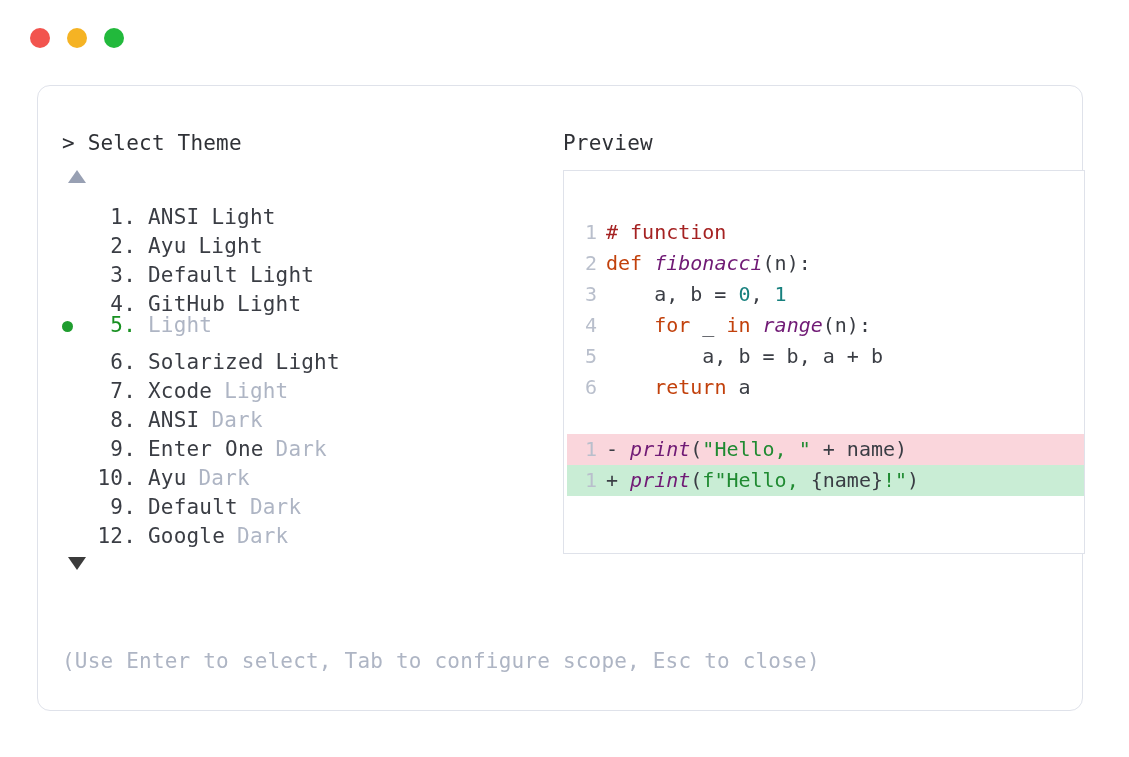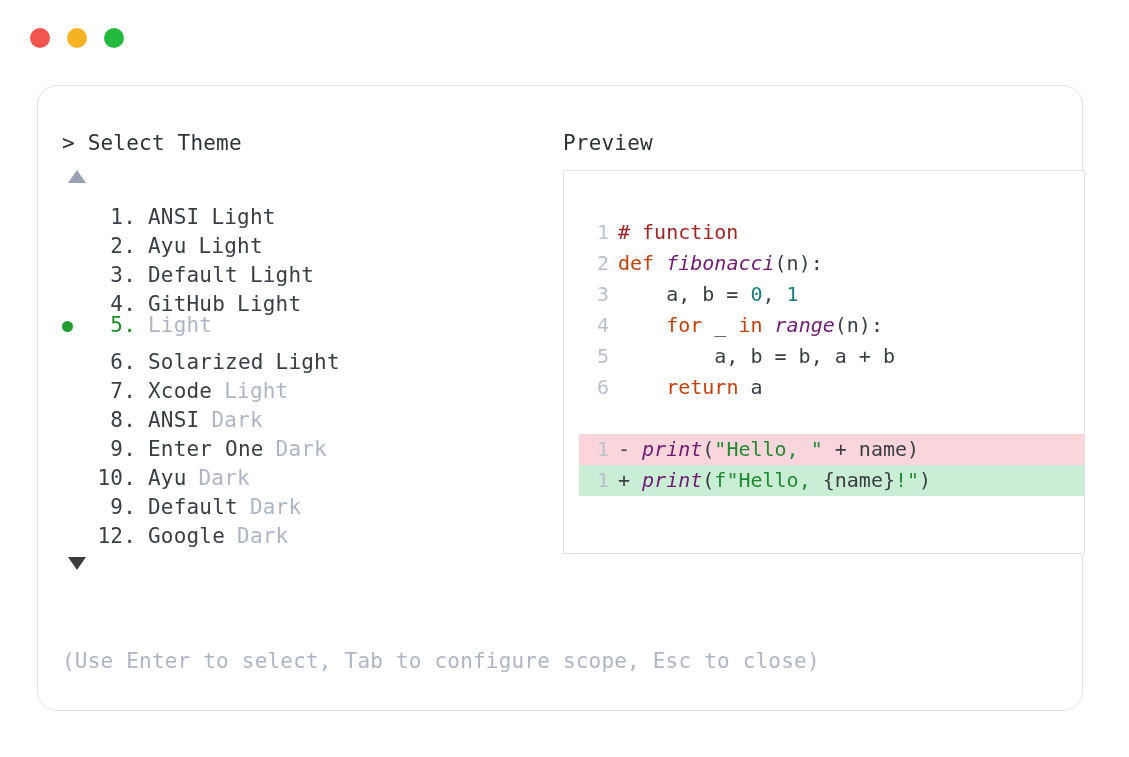--- a/index.html
+++ b/index.html
@@ -34,21 +34,21 @@
 
   
   .card {
     position: absolute;
     left: 37px;
     top: 85px;
     width: 1046px;
     height: 626px;
     box-sizing: border-box;
     border: 1.5px solid #dfe2ea;
-    border-radius: 20px;
+    border-radius: 13px;
     background: #ffffff;
   }
 
   .card-inner {
     position: relative;
     width: 100%;
     height: 100%;
   }
 
   
@@ -130,21 +130,21 @@
   .theme-row.selected .nm { color: #189021; }
 
   
   .preview-panel {
     margin-top: 14px;
     border: 1.5px solid #dfe2ea;
     background: #ffffff;
     width: 522px;
     height: 384px;
     box-sizing: border-box;
-    padding: 46px 0 0 15px;
+    padding: 46px 0 0 3px;
     overflow: hidden;
   }
   .code {
     font-family: "DejaVu Sans Mono", "Liberation Mono", monospace;
     font-size: 20px;
     line-height: 31px;
     white-space: pre;
   }
   .code-line { display: block; white-space: pre; padding-left: 18px; }
   .code-line.diff { padding-left: 18px; }

